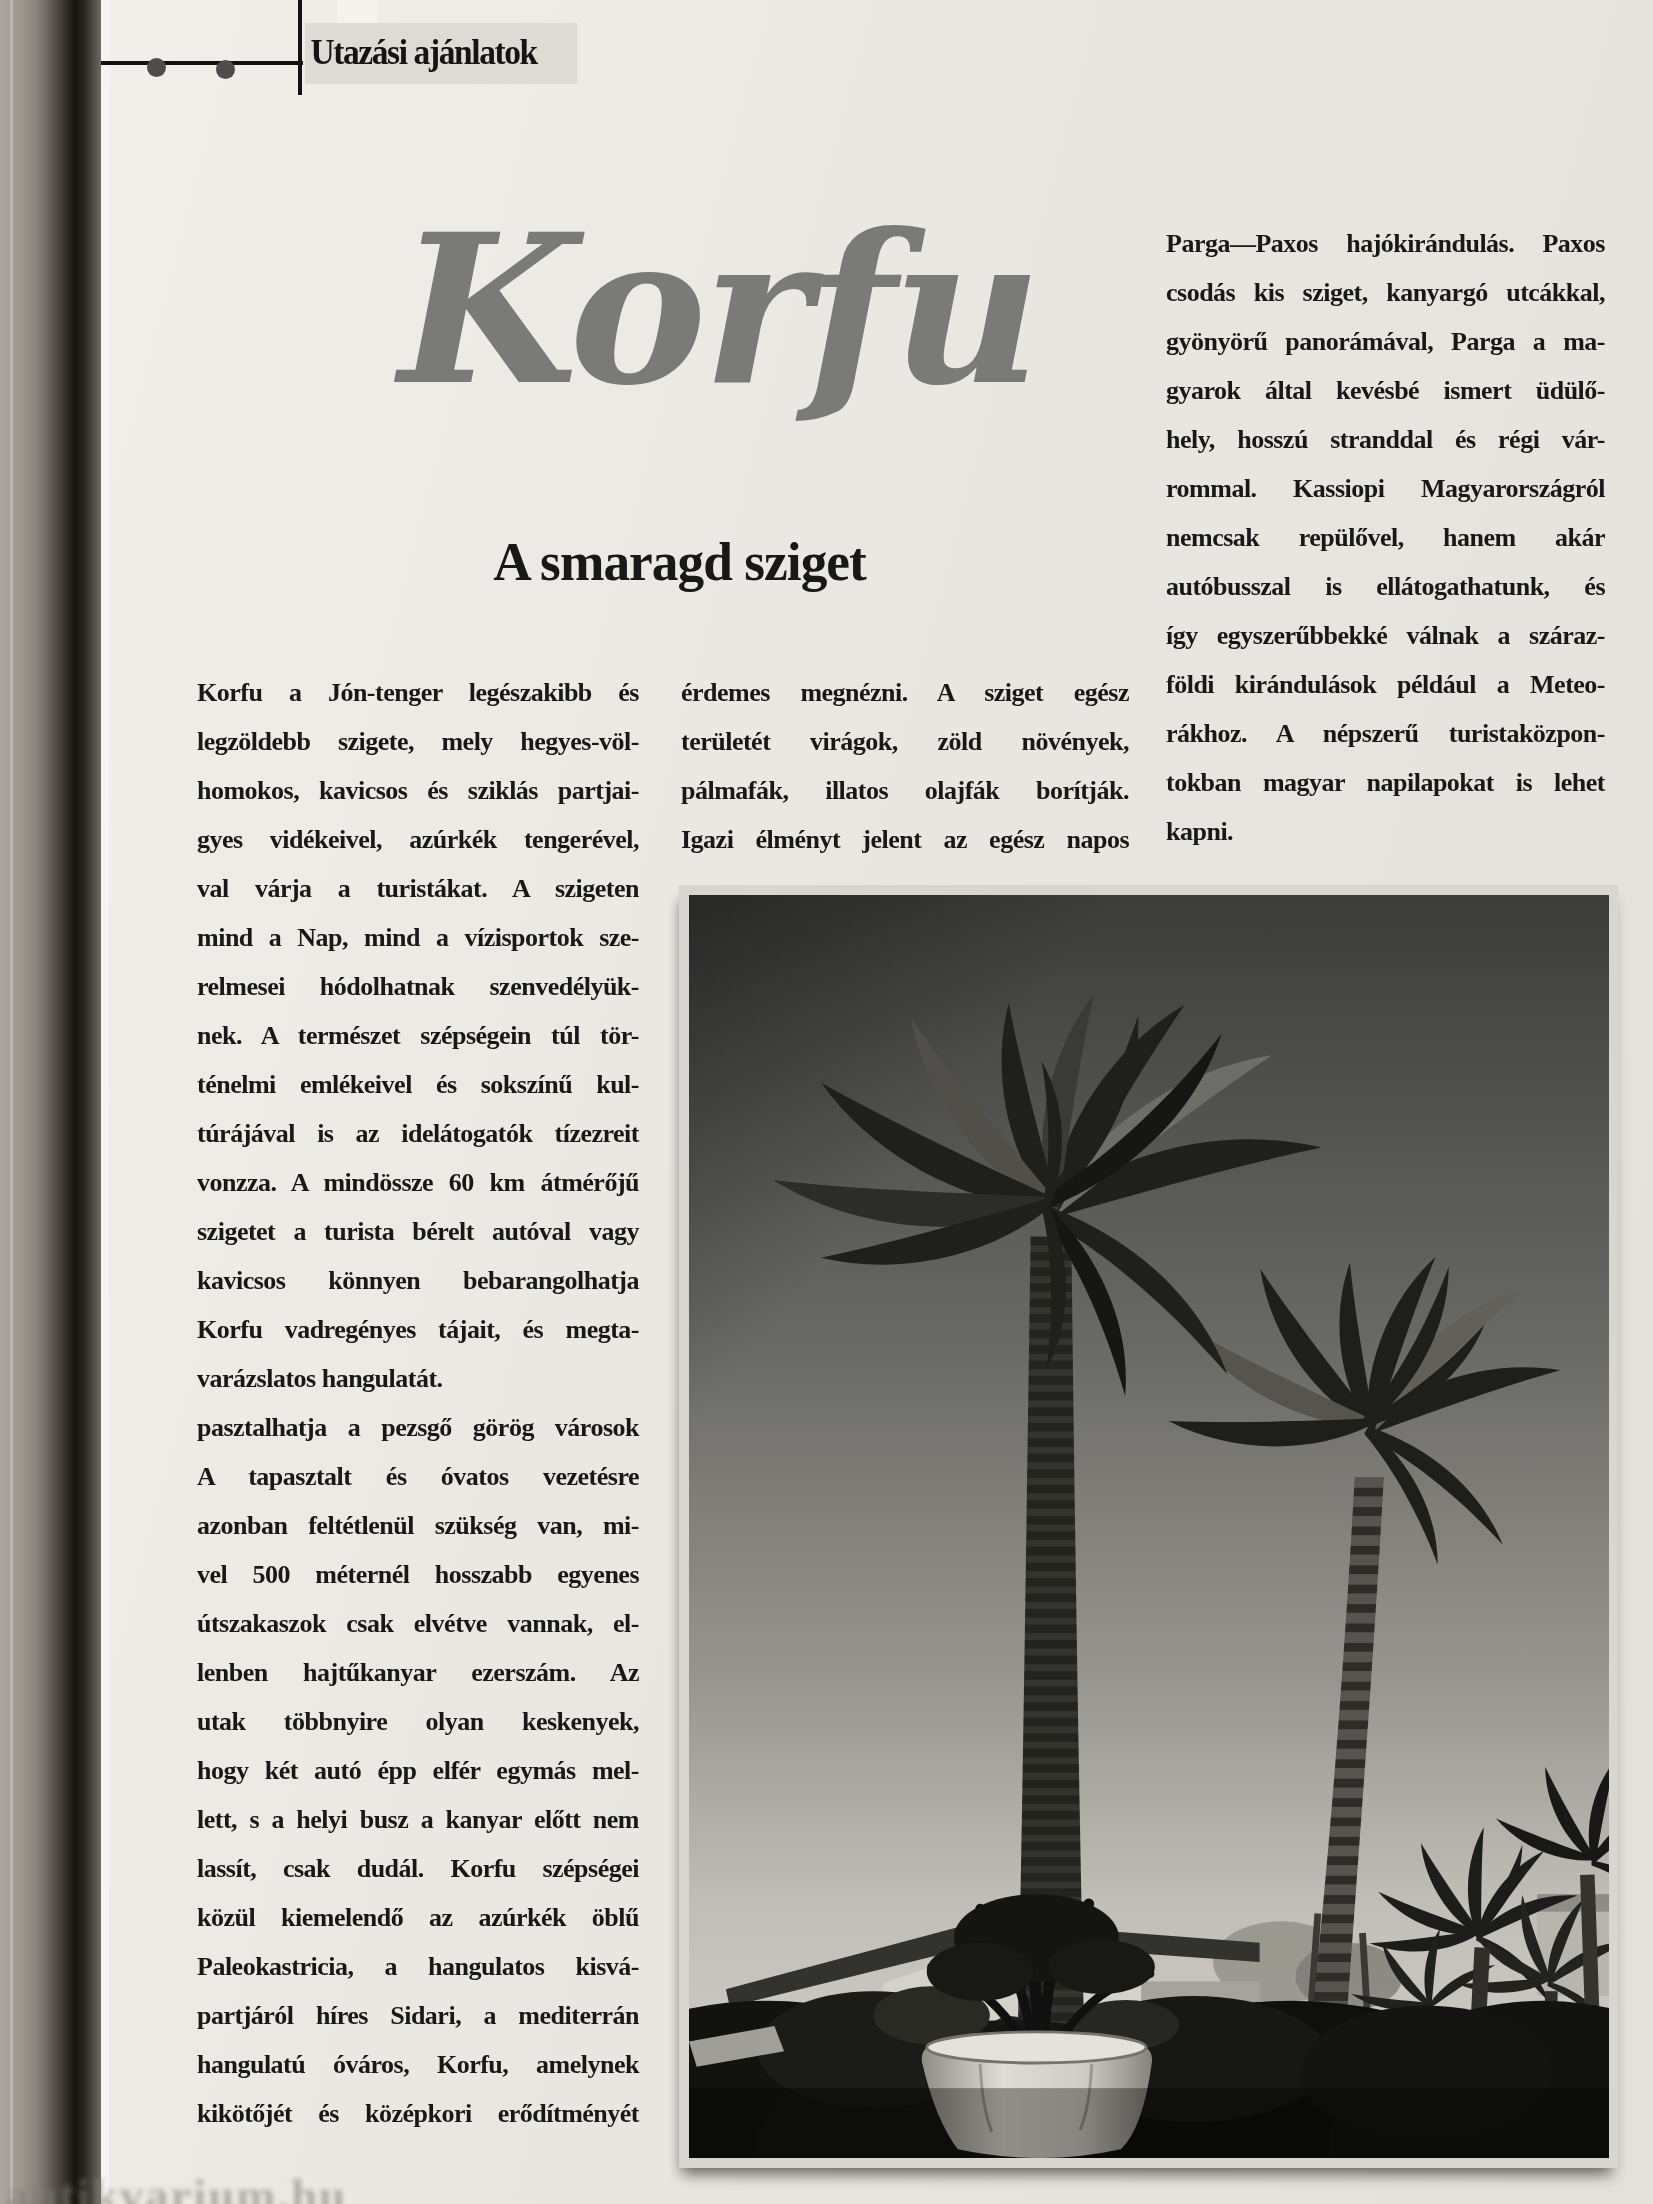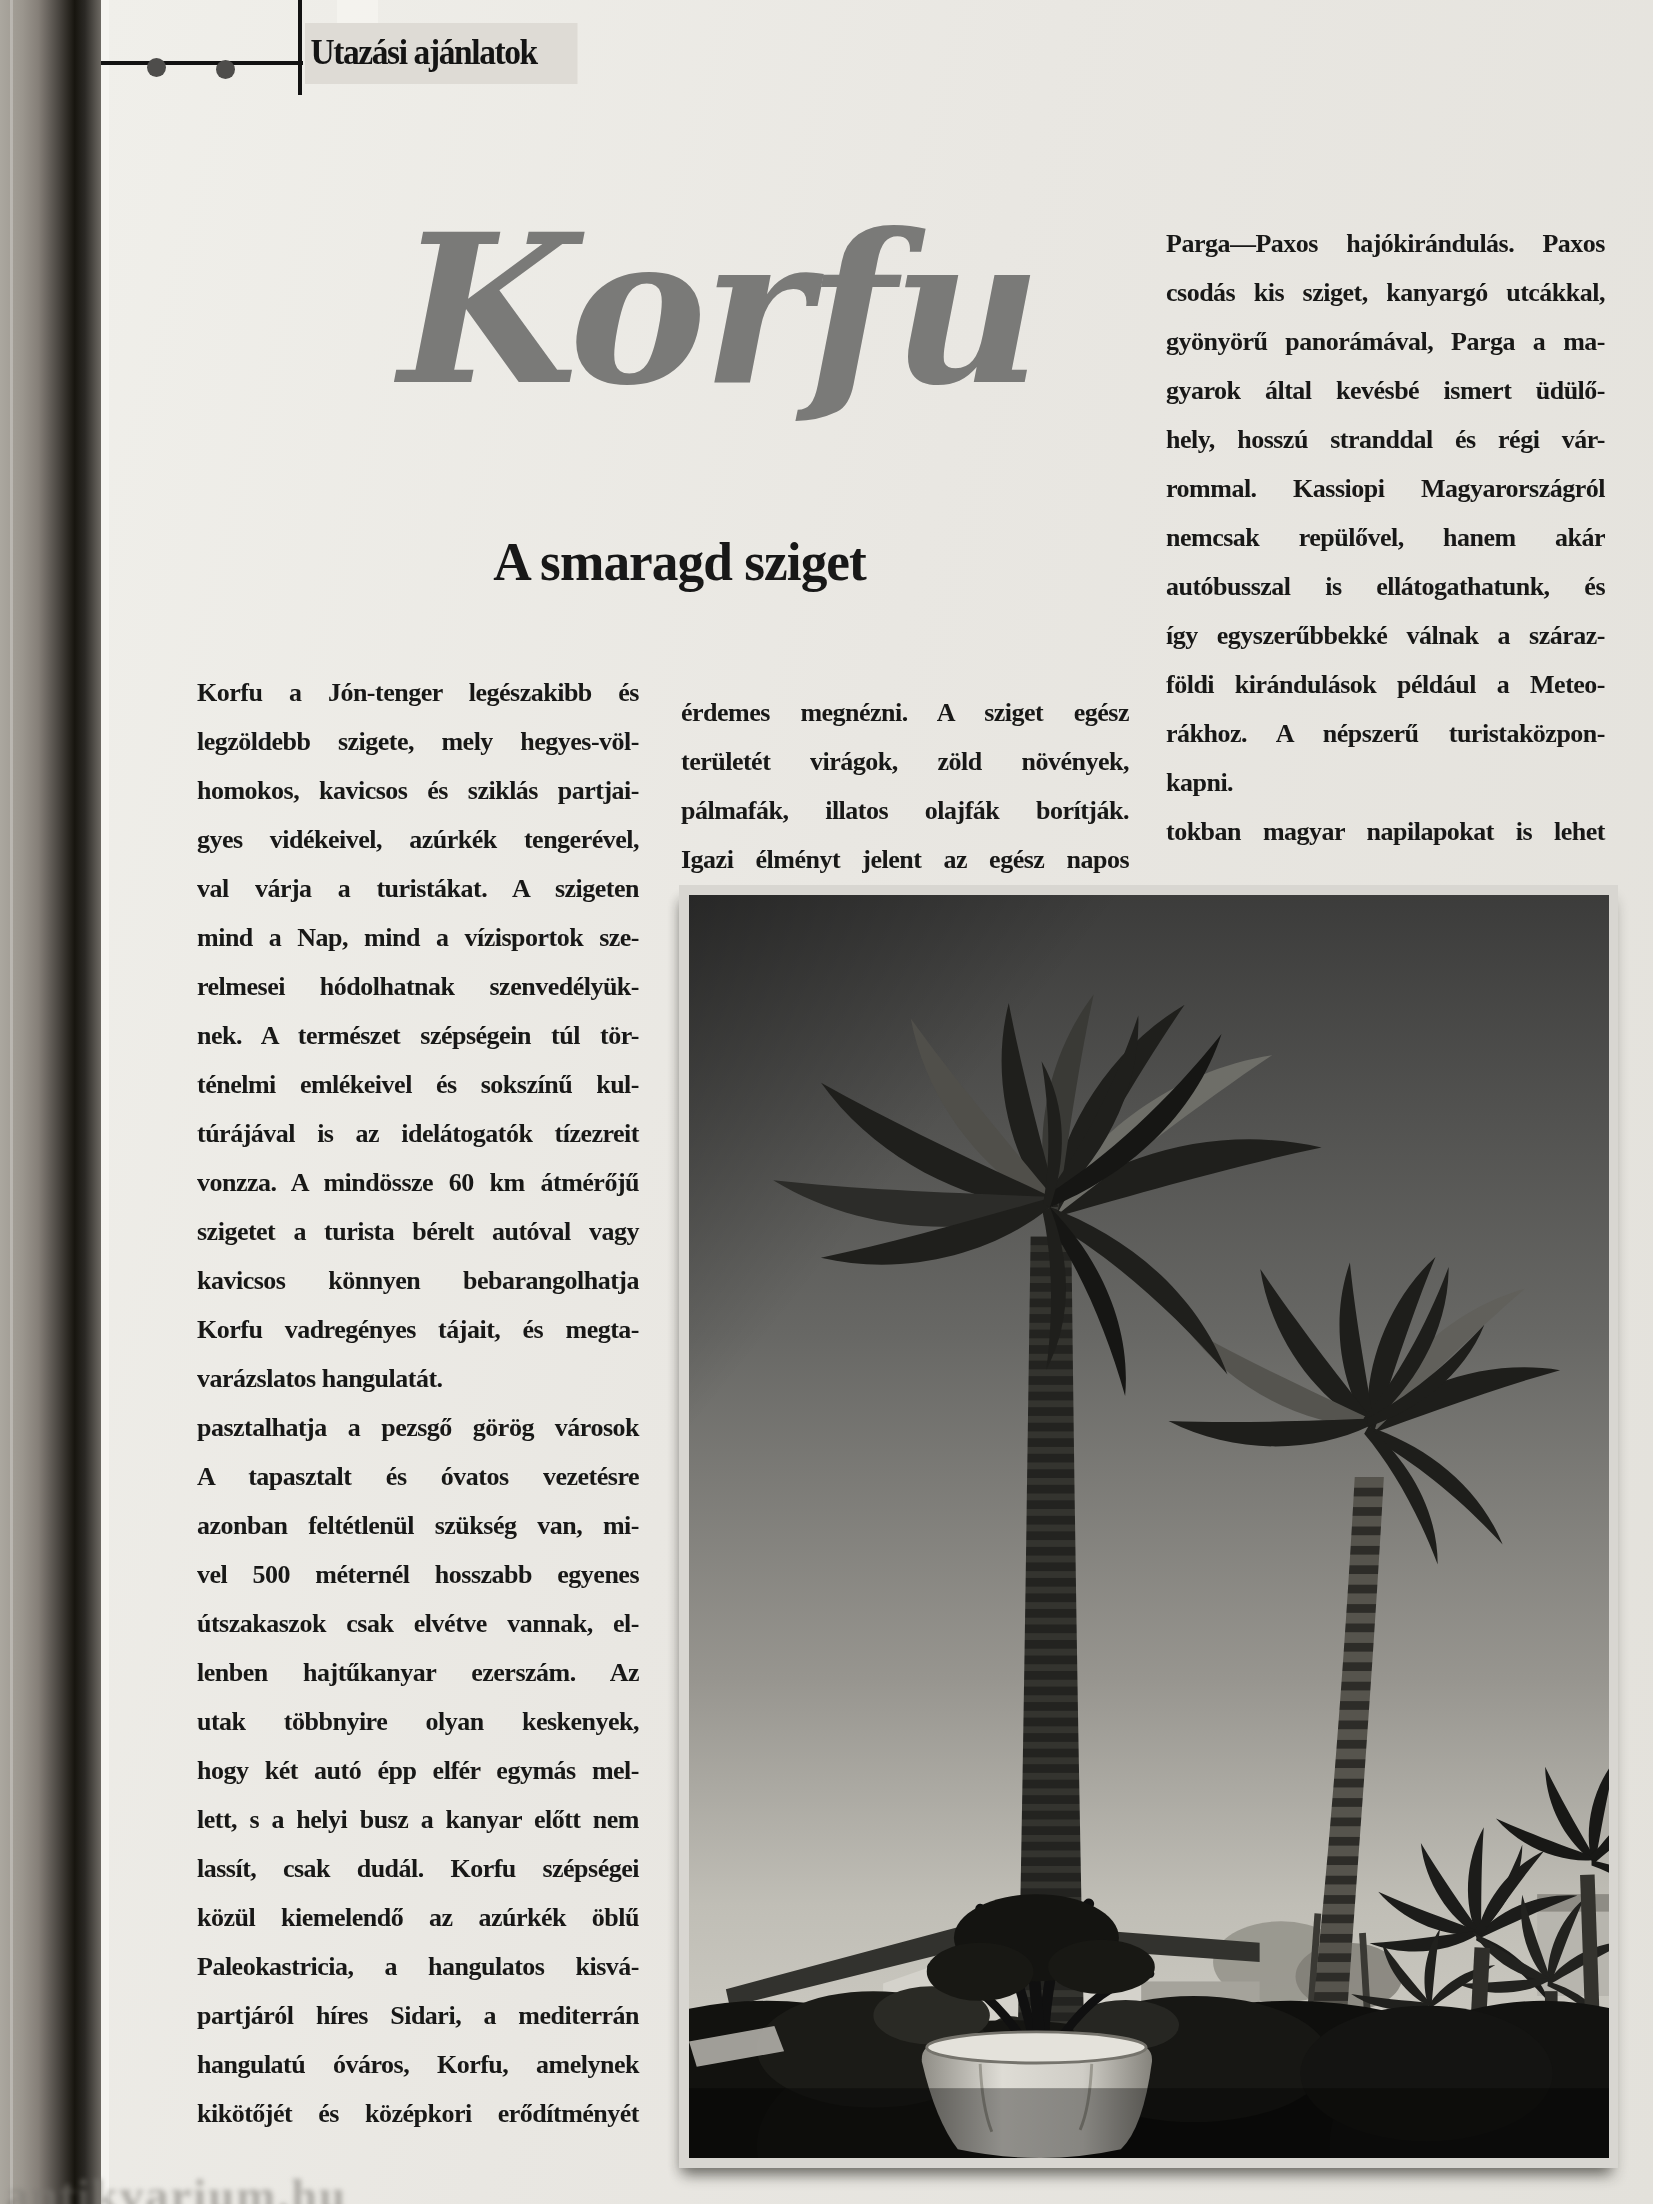--- a/index.html
+++ b/index.html
@@ -45,21 +45,21 @@
   }
 
   
   .col{position:absolute;font-weight:bold;color:#181817;font-size:26px;letter-spacing:-0.5px;}
   .col .text-line{
     height:49px;line-height:49px;white-space:nowrap;overflow:visible;
     text-align:justify;text-align-last:justify;
   }
   .col .text-line.flush{text-align-last:left;}
   .col-left{left:197px;top:668px;width:442px;}
-  .col-middle{left:681px;top:688px;width:448px;}
+  .col-middle{left:681px;top:668px;width:448px;}
   .col-right{left:1166px;top:219px;width:439px;}
 
   
   .photo-frame{
     position:absolute;left:679px;top:885px;width:939px;height:1283px;
     background:#d8d6d1;box-shadow:0 11.6px 13.6px -3.9px rgba(30,30,25,.45), -5.8px 9.7px 11.6px -5.8px rgba(30,30,25,.3);
   }
   .photo{position:absolute;left:9.7px;top:9.7px;width:920px;height:1263px;background:#555;}
   .photo svg{display:block;width:100%;height:100%;}
 
@@ -130,22 +130,22 @@
     <div class="text-line">csodás kis sziget, kanyargó utcákkal,</div>
     <div class="text-line">gyönyörű panorámával, Parga a ma-</div>
     <div class="text-line">gyarok által kevésbé ismert üdülő-</div>
     <div class="text-line">hely, hosszú stranddal és régi vár-</div>
     <div class="text-line">rommal. Kassiopi Magyarországról</div>
     <div class="text-line">nemcsak repülővel, hanem akár</div>
     <div class="text-line">autóbusszal is ellátogathatunk, és</div>
     <div class="text-line">így egyszerűbbekké válnak a száraz-</div>
     <div class="text-line">földi kirándulások például a Meteo-</div>
     <div class="text-line">rákhoz. A népszerű turistaközpon-</div>
+    <div class="text-line">tokban magyar napilapokat is lehet</div>
     <div class="text-line flush">kapni.</div>
-    <div class="text-line">tokban magyar napilapokat is lehet</div>
   </div>
 
 <div class="photo-frame">
   <div class="photo">
     <svg viewBox="0 0 948 1302" preserveAspectRatio="none">
       <defs>
         <linearGradient id="sky" x1="0" y1="0" x2="0" y2="1">
           <stop offset="0" stop-color="#3c3c3b"></stop>
           <stop offset="0.35" stop-color="#686865"></stop>
           <stop offset="0.62" stop-color="#97958f"></stop>

